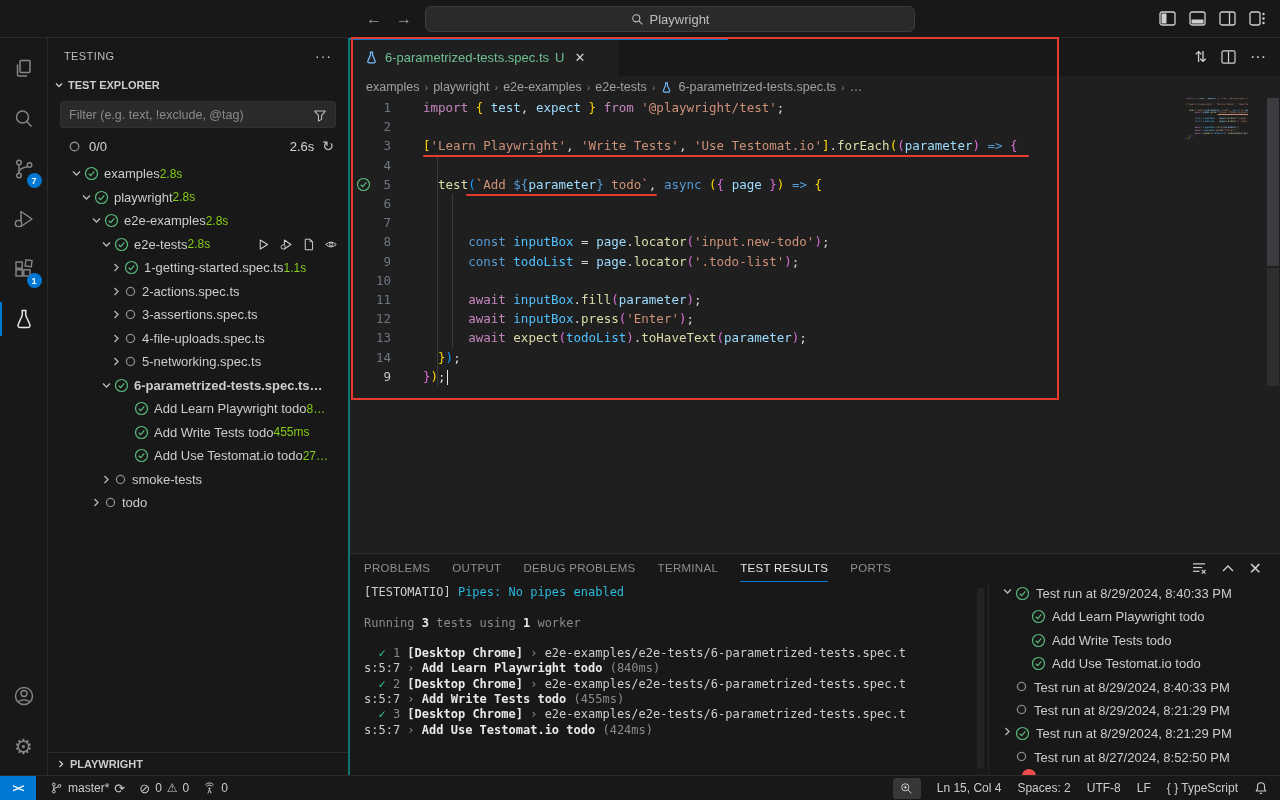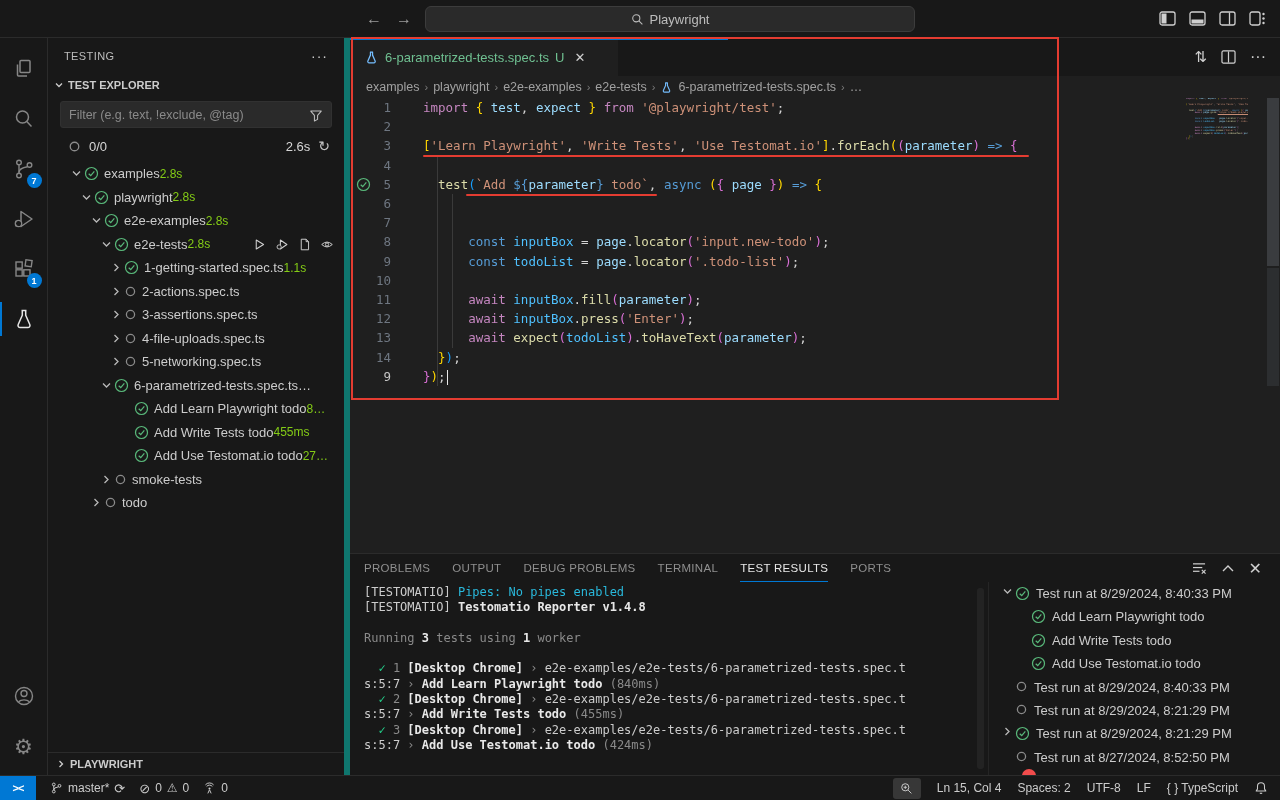--- a/index.html
+++ b/index.html
@@ -27,21 +27,21 @@
     display:flex; flex-direction:column; align-items:center; padding-top:6px; }
   .ab-item { position:relative; width:48px; height:50px; display:flex; align-items:center; justify-content:center; color:#868686; }
   .ab-item.active { color:#e7e7e7; }
   .ab-item.active::before { content:""; position:absolute; left:0; top:8px; bottom:8px; width:2px; background:#0078d4; }
   .ab-badge { position:absolute; right:6px; bottom:6px; min-width:15px; height:15px; border-radius:8px;
     background:#0078d4; color:#fff; font-size:9px; font-weight:bold; display:flex; align-items:center; justify-content:center; padding:0 3px; }
   .ab-bottom { margin-top:auto; margin-bottom:4px; display:flex; flex-direction:column; align-items:center; }
   .gear-glyph { font-size:21px; line-height:1; color:#868686; }
 
   
-  .sidebar { width:302px; background:#181818; border-right:6px solid #0f766e;
+  .sidebar { width:302px; background:#181818; border-right:2px solid #0f766e;
     display:flex; flex-direction:column; position:relative; }
   .sb-title { height:35px; display:flex; align-items:center; padding:0 16px; font-size:11px; color:#bdbdbd; letter-spacing:.4px; }
   .sb-title .more { margin-left:auto; color:#cccccc; font-size:14px; letter-spacing:1px; }
   .sb-section { height:24px; display:flex; align-items:center; gap:4px; padding:0 6px; font-size:11px; font-weight:bold; color:#cccccc; }
   .sb-filter { margin:4px 12px 6px 12px; height:27px; background:#2a2a2a; border:1px solid #313131; border-radius:3px;
     display:flex; align-items:center; padding:0 8px; color:#8a8a8a; font-size:12.5px; }
   .sb-filter .ph { flex:1 1 auto; white-space:nowrap; overflow:hidden; }
   .sb-countrow { height:24px; display:flex; align-items:center; padding:0 14px 0 20px; font-size:13px; color:#d6d6d6; gap:8px; }
   .sb-countrow .time { margin-left:auto; color:#d6d6d6; }
   .sb-countrow .refresh { color:#c5c5c5; font-size:14px; }
@@ -365,21 +365,21 @@
             <span class="chev">
               <svg class="chev-svg" width="11" height="11" viewBox="0 0 11 11">
                 <polyline points="3.5,2 7,5.5 3.5,9" fill="none" stroke="#b8b8b8" stroke-width="1.3"></polyline>
               </svg>
             </span>
             <svg width="13" height="13" viewBox="0 0 14 14">
               <circle cx="7" cy="7" r="4.4" fill="none" stroke="#8b8b8b" stroke-width="1.4"></circle>
             </svg>
             <span class="lbl">5-networking.spec.ts</span>
           </div>
-          <div class="trow" style="padding-left: 50px;">
+          <div class="trow" style="padding-left: 50px; font-weight: bold;">
             <span class="chev">
               <svg class="chev-svg" width="11" height="11" viewBox="0 0 11 11">
                 <polyline points="2,3.5 5.5,7 9,3.5" fill="none" stroke="#b8b8b8" stroke-width="1.3"></polyline>
               </svg>
             </span>
             <svg class="icon-pass" width="15" height="15" viewBox="0 0 16 16">
               <circle cx="8" cy="8" r="6.4" fill="none" stroke="#59b87a" stroke-width="1.3"></circle>
               <polyline points="5,8.2 7.2,10.2 11,5.8" fill="none" stroke="#59b87a" stroke-width="1.3"></polyline>
             </svg>
             <span class="lbl">6-parametrized-tests.spec.ts…</span>
@@ -600,21 +600,20 @@
               </svg>
             <svg width="12" height="8" viewBox="0 0 12 8">
                 <polyline points="1,7 6,2 11,7" fill="none" stroke="#cfcfcf" stroke-width="1.4"></polyline>
               </svg>
             <span>✕</span>
           </div>
         </div>
         <div class="panel-body">
           <div class="terminal" id="terminal">
             <div class="tline"><span class="tk-tw">[TESTOMATIO] </span><span class="tk-tcyan">Pipes: No pipes enabled</span></div>
-              <div class="tline"><span class="tk-tw">[TESTOMATIO] </span><span class="tk-twb">Testomatio Reporter v1.4.8</span></div>
               <div class="tline">&nbsp;</div>
               <div class="tline"><span class="tk-tgray">Running </span><span class="tk-twb">3</span><span class="tk-tgray"> tests using </span><span class="tk-twb">1</span><span class="tk-tgray"> worker</span></div>
               <div class="tline">&nbsp;</div>
               <div class="tline"><span class="tk-tgreen">  ✓ </span><span class="tk-tgray">1 </span><span class="tk-twb">[Desktop Chrome]</span><span class="tk-tgray"> › </span><span class="tk-tw">e2e-examples/e2e-tests/6-parametrized-tests.spec.t</span></div>
               <div class="tline"><span class="tk-tw">s:5:7</span><span class="tk-tgray"> › </span><span class="tk-twb">Add Learn Playwright todo </span><span class="tk-tgray">(840ms)</span></div>
               <div class="tline"><span class="tk-tgreen">  ✓ </span><span class="tk-tgray">2 </span><span class="tk-twb">[Desktop Chrome]</span><span class="tk-tgray"> › </span><span class="tk-tw">e2e-examples/e2e-tests/6-parametrized-tests.spec.t</span></div>
               <div class="tline"><span class="tk-tw">s:5:7</span><span class="tk-tgray"> › </span><span class="tk-twb">Add Write Tests todo </span><span class="tk-tgray">(455ms)</span></div>
               <div class="tline"><span class="tk-tgreen">  ✓ </span><span class="tk-tgray">3 </span><span class="tk-twb">[Desktop Chrome]</span><span class="tk-tgray"> › </span><span class="tk-tw">e2e-examples/e2e-tests/6-parametrized-tests.spec.t</span></div>
               <div class="tline"><span class="tk-tw">s:5:7</span><span class="tk-tgray"> › </span><span class="tk-twb">Add Use Testomat.io todo </span><span class="tk-tgray">(424ms)</span></div>
               <div class="term-scroll"></div>

